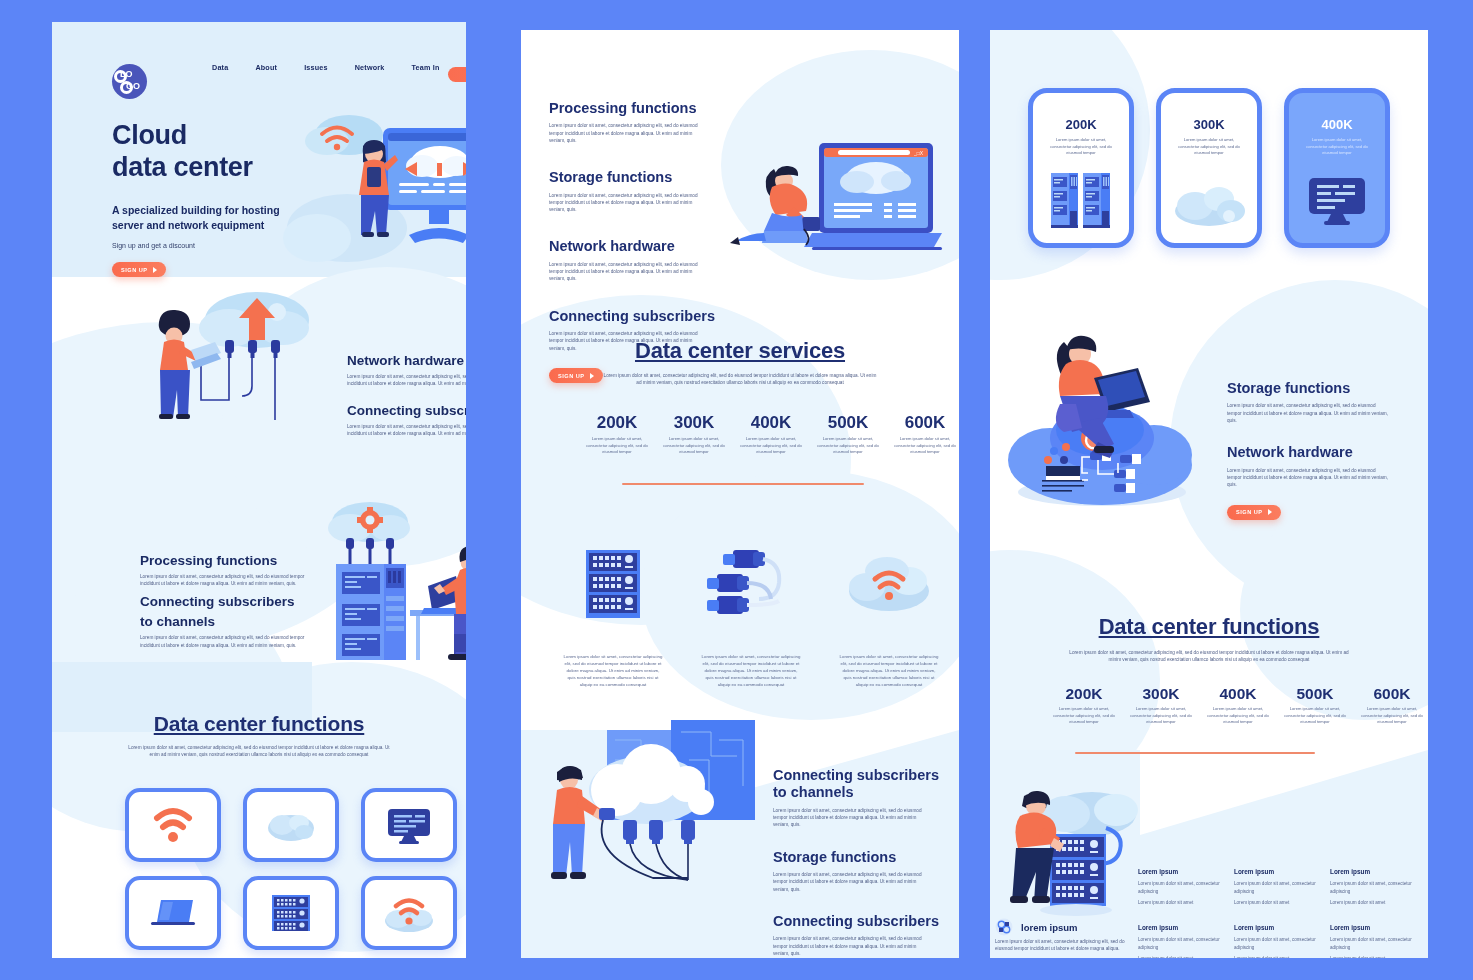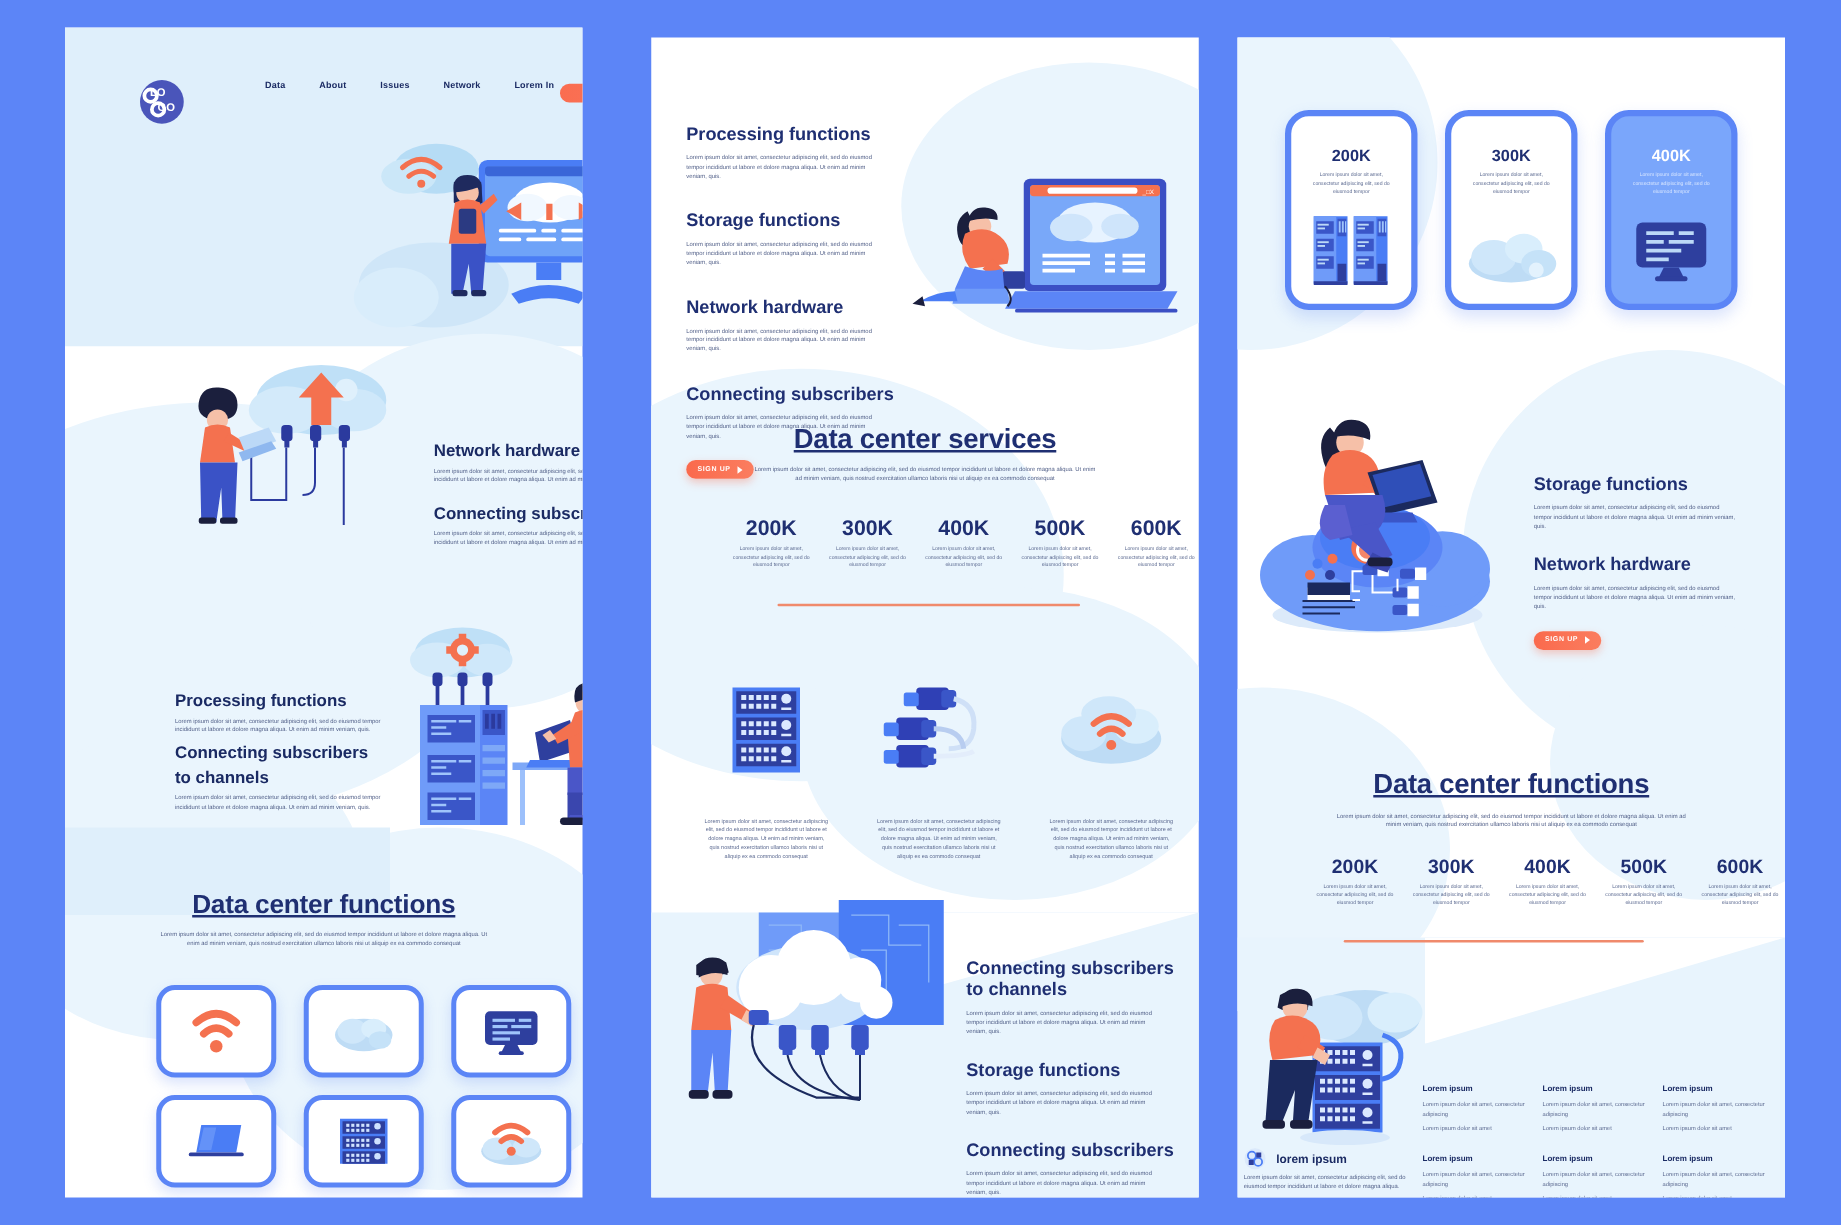--- a/index.html
+++ b/index.html
@@ -99,28 +99,39 @@
         <div class="logo-o1"></div>
         <div class="logo-o2"></div>
         <div class="logo-txt" style="left:8px;top:5px;">LO</div>
         <div class="logo-txt" style="left:14px;top:17px;">GO</div>
       </div>
       <div class="nav-links">
         <span>Data</span>
         <span>About</span>
         <span>Issues</span>
         <span>Network</span>
-        <span>Lorem In</span>
+        <span>Team In</span>
       </div>
       <div class="getnow">
         
         
       </div>
     </div>
 
+    <div style="position:absolute;left:60px;top:98px;">
+      <div class="h1">Cloud</div>
+      <div class="h1">data center</div>
+      <div class="sub" style="margin-top:19px;">A specialized building for hosting</div>
+      <div class="sub">server and network equipment</div>
+      <div style="margin-top:9px;font-size:7px;color:#33406b;">Sign up and get a discount</div>
+      <div class="signup" style="margin-top:13px;">
+        <span class="lbl">SIGN UP</span>
+        <i class="tri"></i>
+      </div>
+    </div>
 
     <svg width="230" height="165" style="position:absolute;left:225px;top:88px;">
       <g>
         <ellipse cx="70" cy="118" rx="60" ry="34" fill="#cfe6f8"></ellipse>
         <ellipse cx="40" cy="128" rx="34" ry="24" fill="#d9edfb"></ellipse>
         <ellipse cx="72" cy="25" rx="34" ry="20" fill="#b6dcf5"></ellipse>
         <ellipse cx="50" cy="31" rx="22" ry="14" fill="#cbe7f8"></ellipse>
         <path d="M45 24 q15 -13 30 0" stroke="#f4714f" stroke-width="4" fill="none" stroke-linecap="round"></path>
         <path d="M50 31 q10 -8 20 0" stroke="#f4714f" stroke-width="4" fill="none" stroke-linecap="round"></path>
         <circle cx="60" cy="37" r="3.2" fill="#f4714f"></circle>

